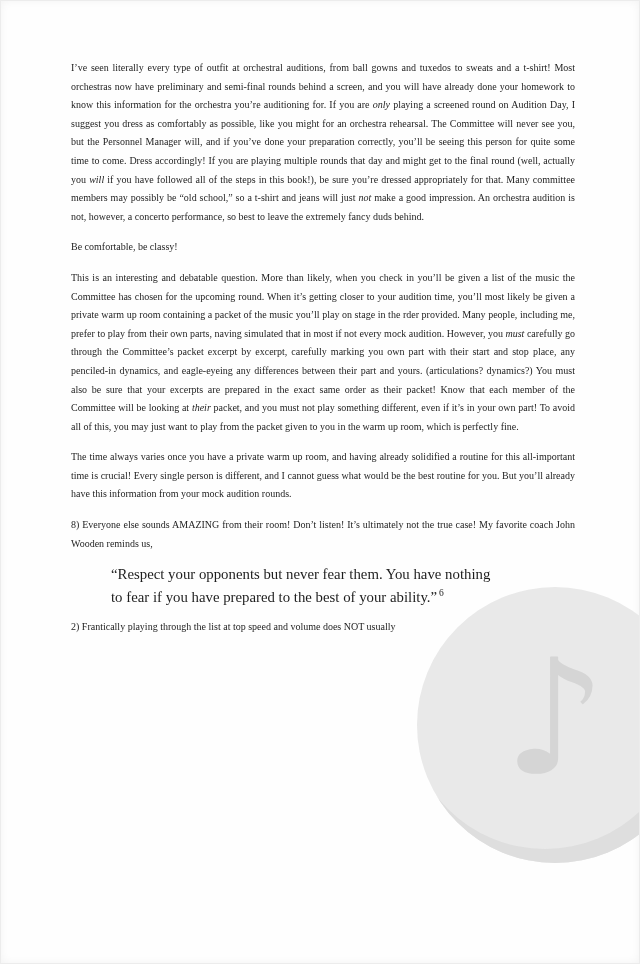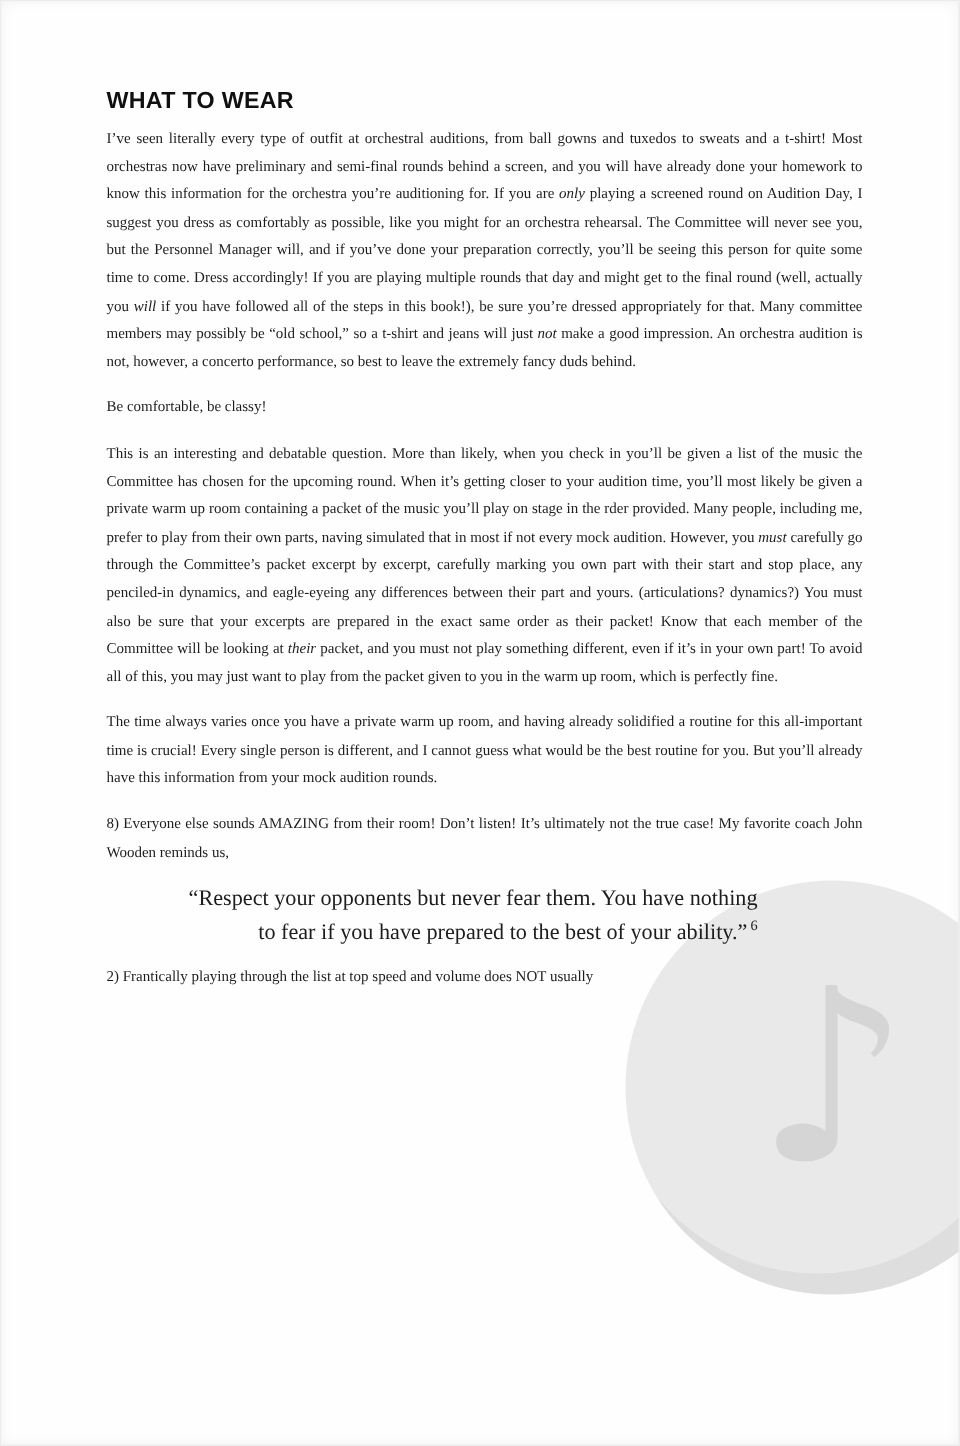--- a/index.html
+++ b/index.html
@@ -68,21 +68,21 @@
     line-height: 18.6px;
     text-align: justify;
     margin: 0 0 12px 0;
   }
   p.body-text i {
     font-style: italic;
   }
   p.quote-block {
     font-size: 14.8px;
     line-height: 18.6px;
-    text-align: right;
+    text-align: left;
     margin: 0 70px 12px 40px;
   }
   p.quote-block sup.footnote-mark {
     font-size: 9.5px;
     margin-left: 2px;
   }
   p.last-line {
     margin-bottom: 0;
   }
 </style>
@@ -93,21 +93,20 @@
 
   <div class="watermark">
     <div class="disc">
       <span class="glyph">♪</span>
     </div>
   </div>
 
   <main class="content">
 
     <section>
-      <h2 class="section-heading">WHAT TO WEAR</h2>
       <p class="body-text">I’ve seen literally every type of outfit at orchestral auditions, from ball gowns and tuxedos to sweats and a t-shirt! Most orchestras now have preliminary and semi-final rounds behind a screen, and you will have already done your homework to know this information for the orchestra you’re auditioning for. If you are <i>only</i> playing a screened round on Audition Day, I suggest you dress as comfortably as possible, like you might for an orchestra rehearsal. The Committee will never see you, but the Personnel Manager will, and if you’ve done your preparation correctly, you’ll be seeing this person for quite some time to come. Dress accordingly! If you are playing multiple rounds that day and might get to the final round (well, actually you <i>will</i> if you have followed all of the steps in this book!), be sure you’re dressed appropriately for that. Many committee members may possibly be “old school,” so a t-shirt and jeans will just <i>not</i> make a good impression. An orchestra audition is not, however, a concerto performance, so best to leave the extremely fancy duds behind.</p>
       <p class="body-text">Be comfortable, be classy!</p>
     </section>
 
     <section>
       <p class="body-text">This is an interesting and debatable question. More than likely, when you check in you’ll be given a list of the music the Committee has chosen for the upcoming round. When it’s getting closer to your audition time, you’ll most likely be given a private warm up room containing a packet of the music you’ll play on stage in the rder provided. Many people, including me, prefer to play from their own parts, naving simulated that in most if not every mock audition. However, you <i>must</i> carefully go through the Committee’s packet excerpt by excerpt, carefully marking you own part with their start and stop place, any penciled-in dynamics, and eagle-eyeing any differences between their part and yours. (articulations? dynamics?) You must also be sure that your excerpts are prepared in the exact same order as their packet! Know that each member of the Committee will be looking at <i>their</i> packet, and you must not play something different, even if it’s in your own part! To avoid all of this, you may just want to play from the packet given to you in the warm up room, which is perfectly fine.</p>
     </section>
 
     <section>
       <p class="body-text">The time always varies once you have a private warm up room, and having already solidified a routine for this all-important time is crucial! Every single person is different, and I cannot guess what would be the best routine for you. But you’ll already have this information from your mock audition rounds.</p>

